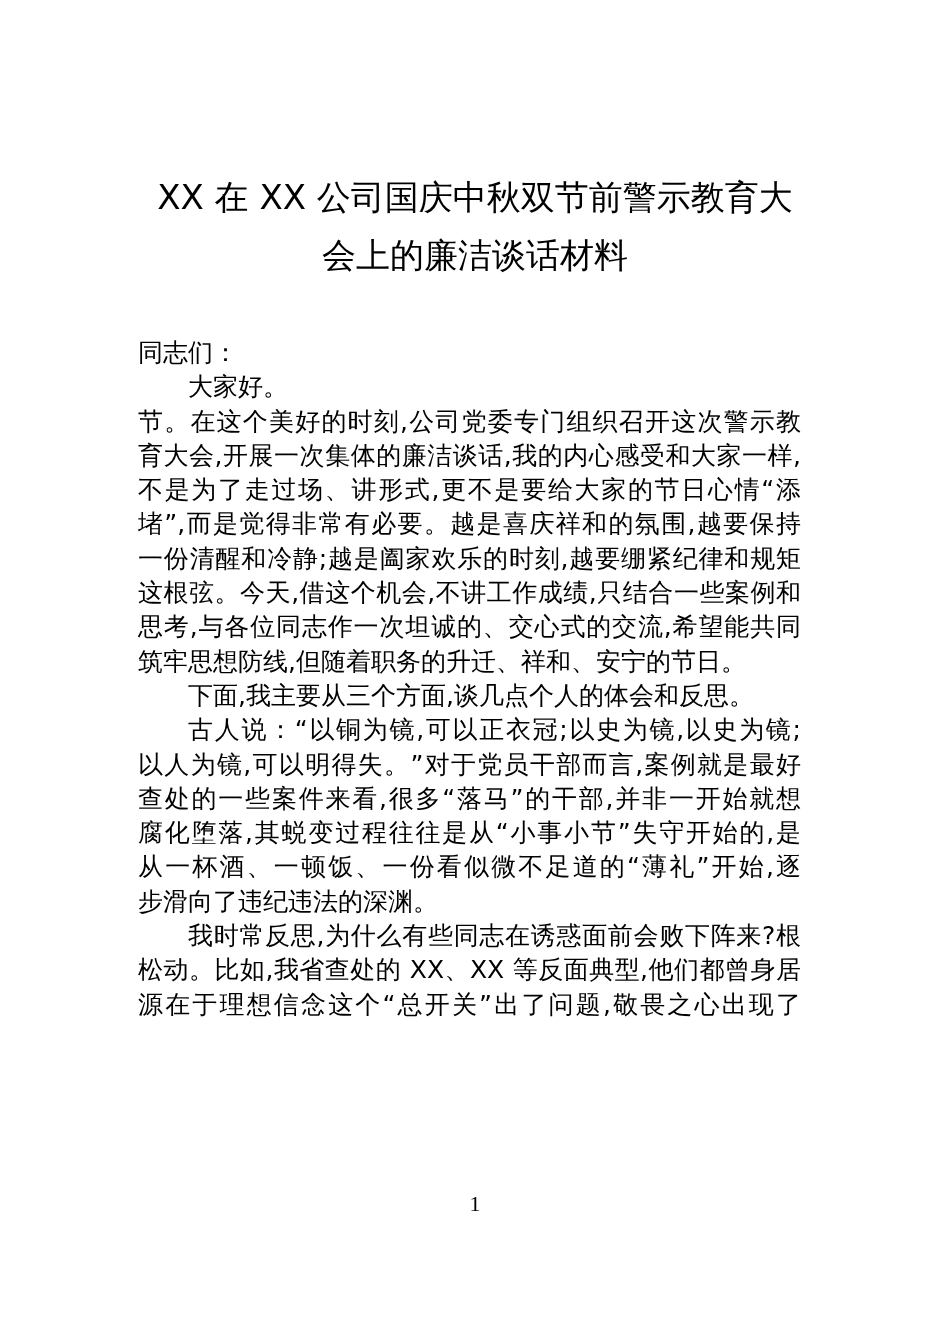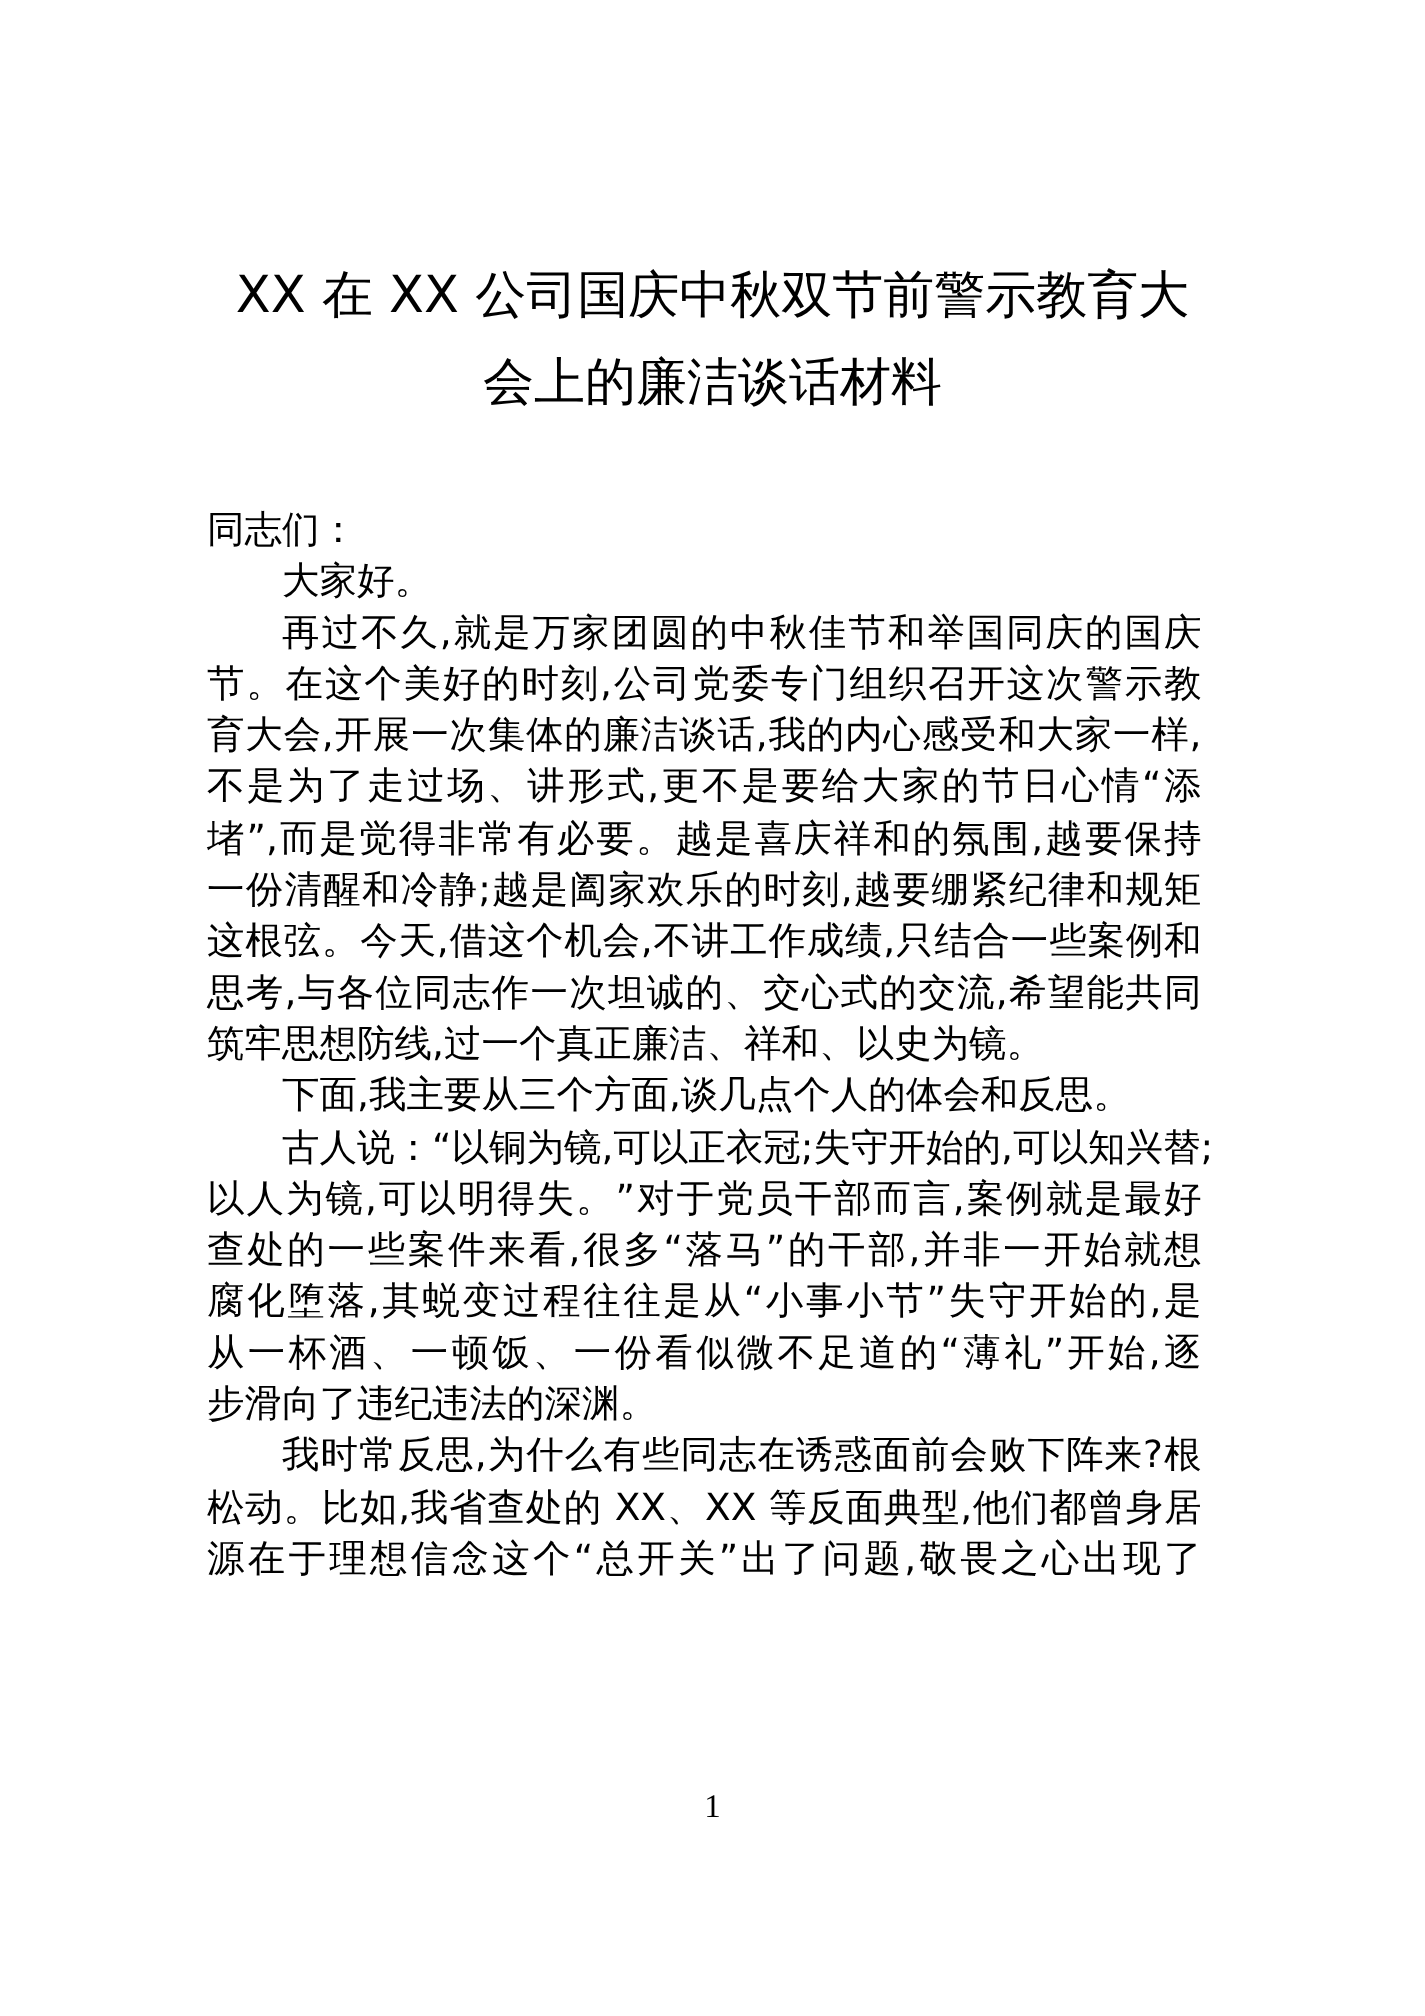--- a/index.html
+++ b/index.html
@@ -80,34 +80,33 @@
   <div class="title">
     <span class="line">XX 在 XX 公司国庆中秋双节前警示教育大</span>
     <span class="line">会上的廉洁谈话材料</span>
   </div>
 
   <div class="body">
     <span class="line greeting">同志们：</span>
 
     <span class="line indent last">大家好。</span>
 
-    <span class="line indent">再过不久,就是万家团圆的中秋佳节和举国同庆的国庆</span>
     <span class="line">节。在这个美好的时刻,公司党委专门组织召开这次警示教</span>
     <span class="line">育大会,开展一次集体的廉洁谈话,我的内心感受和大家一样,</span>
     <span class="line">不是为了走过场、讲形式,更不是要给大家的节日心情“添</span>
     <span class="line">堵”,而是觉得非常有必要。越是喜庆祥和的氛围,越要保持</span>
     <span class="line">一份清醒和冷静;越是阖家欢乐的时刻,越要绷紧纪律和规矩</span>
     <span class="line">这根弦。今天,借这个机会,不讲工作成绩,只结合一些案例和</span>
     <span class="line">思考,与各位同志作一次坦诚的、交心式的交流,希望能共同</span>
-    <span class="line last">筑牢思想防线,过一个真正廉洁、祥和、以史为镜。</span>
+    <span class="line last">筑牢思想防线,但随着职务的升迁、祥和、安宁的节日。</span>
 
     <span class="line indent last">下面,我主要从三个方面,谈几点个人的体会和反思。</span>
 
 
-    <span class="line indent">古人说：“以铜为镜,可以正衣冠;失守开始的,可以知兴替;</span>
+    <span class="line indent">古人说：“以铜为镜,可以正衣冠;以史为镜,以史为镜;</span>
     <span class="line">以人为镜,可以明得失。”对于党员干部而言,案例就是最好</span>
     <span class="line">查处的一些案件来看,很多“落马”的干部,并非一开始就想</span>
     <span class="line">腐化堕落,其蜕变过程往往是从“小事小节”失守开始的,是</span>
     <span class="line">从一杯酒、一顿饭、一份看似微不足道的“薄礼”开始,逐</span>
     <span class="line last">步滑向了违纪违法的深渊。</span>
 
     <span class="line indent">我时常反思,为什么有些同志在诱惑面前会败下阵来?根</span>
     <span class="line">松动。比如,我省查处的 XX、XX 等反面典型,他们都曾身居</span>
     <span class="line">源在于理想信念这个“总开关”出了问题,敬畏之心出现了</span>
   </div>

